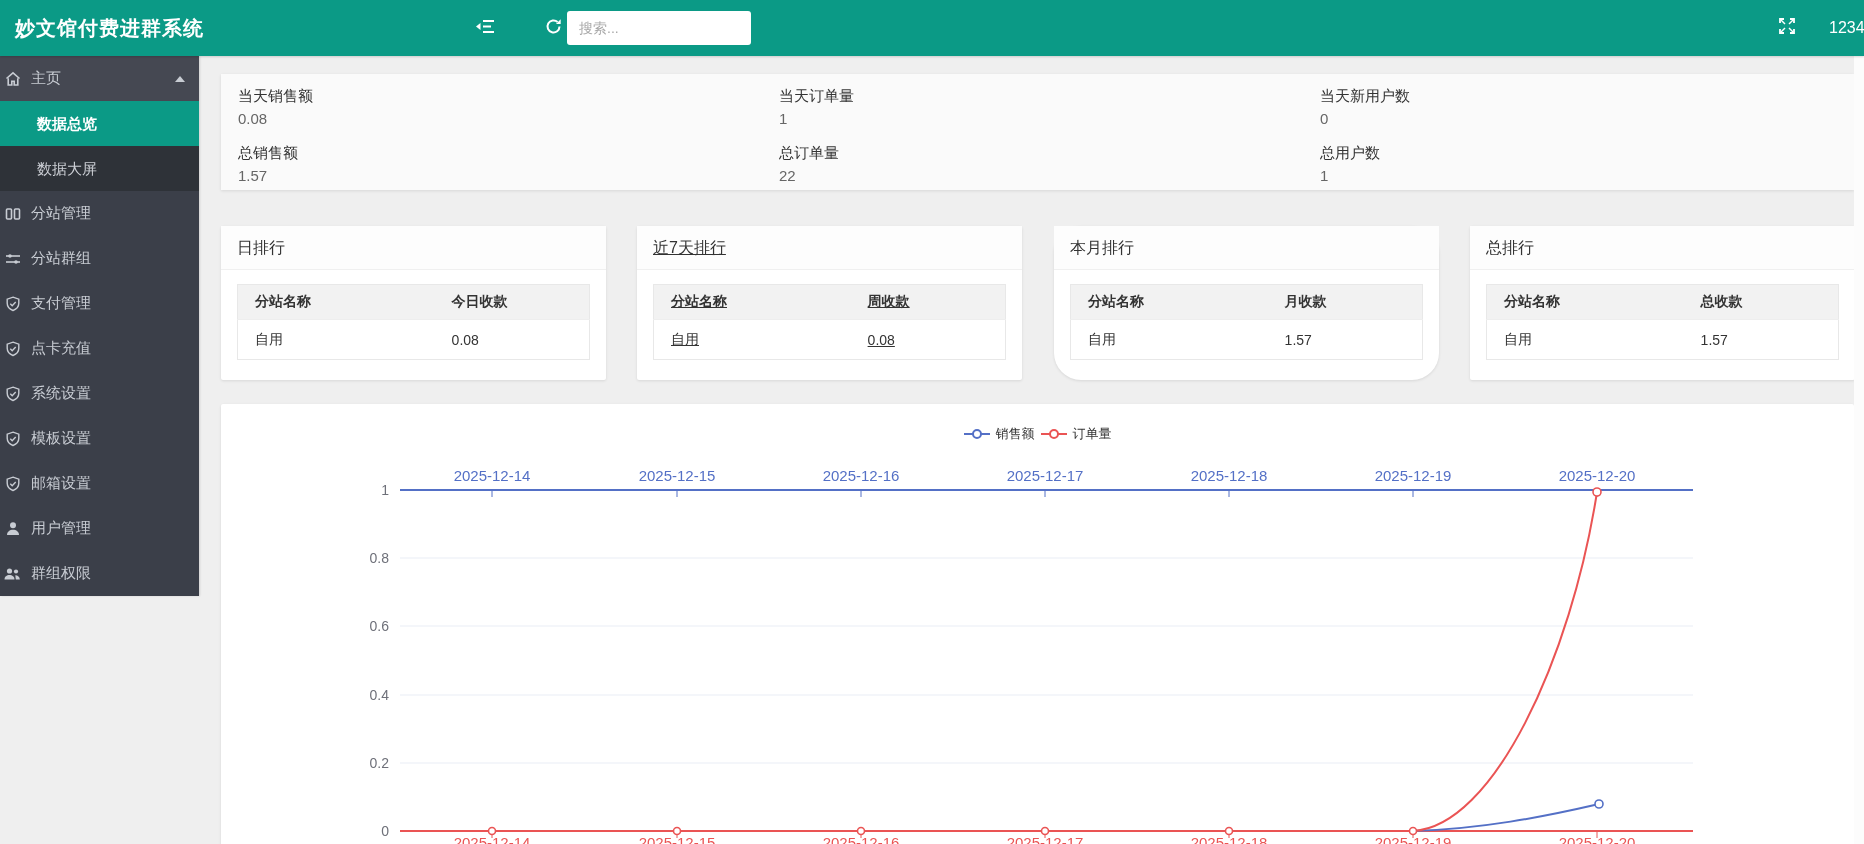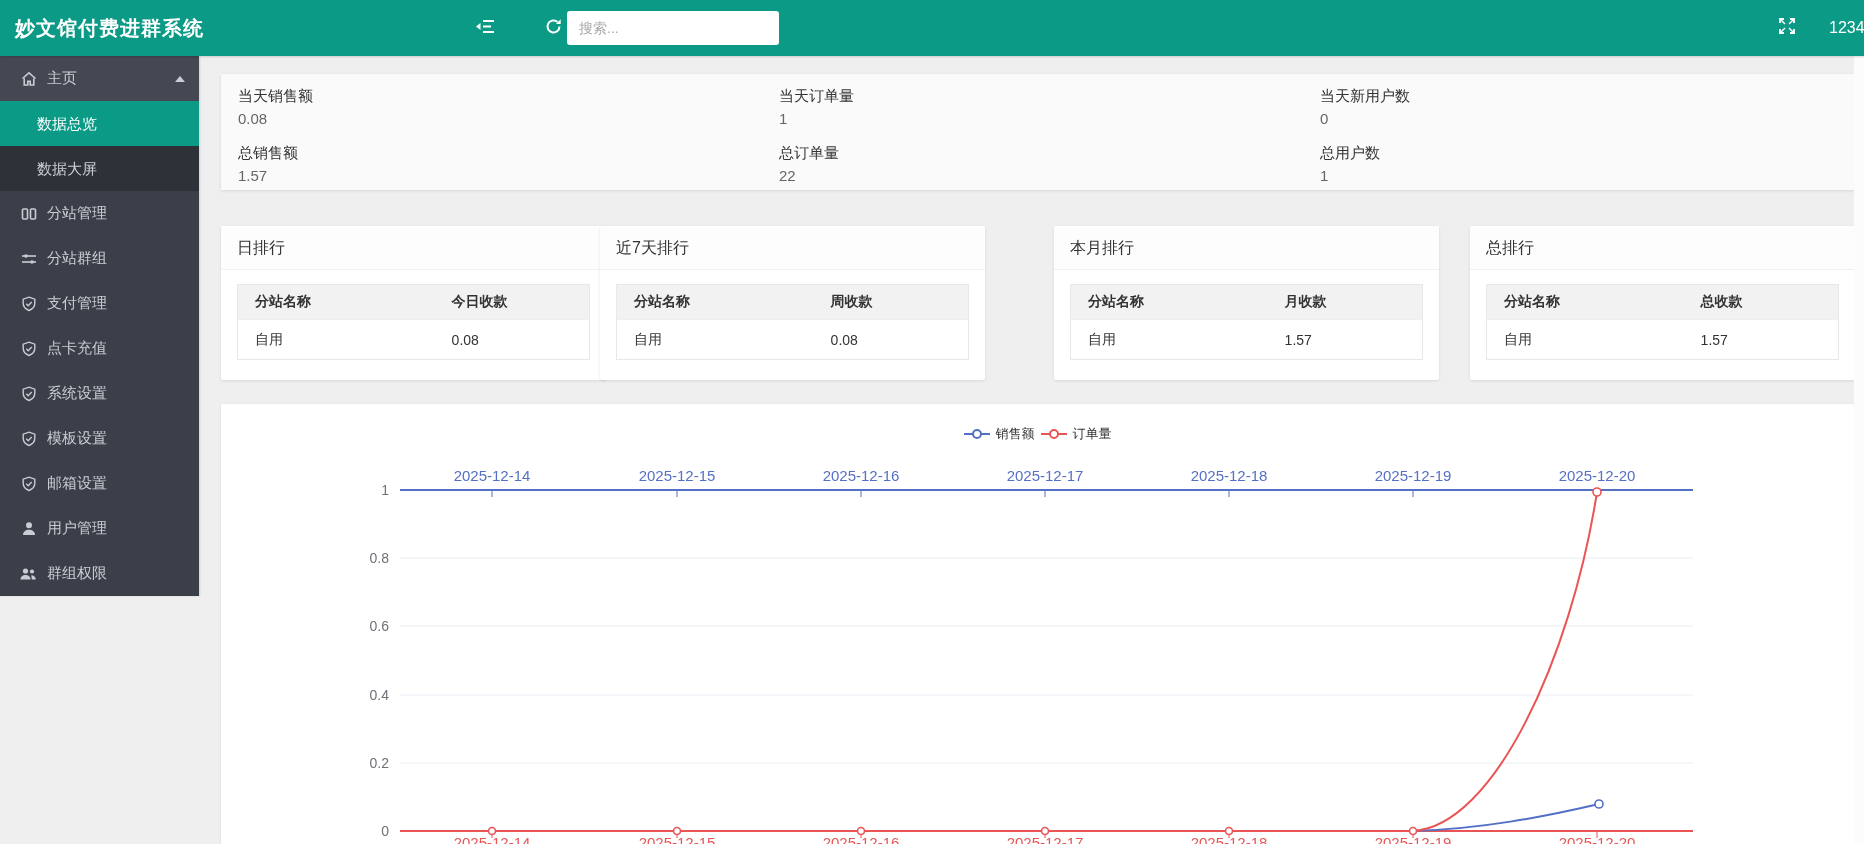--- a/index.html
+++ b/index.html
@@ -6,42 +6,42 @@
   html,body { width:1864px; height:844px; overflow:hidden; background:#efefef;
     font-family:"Liberation Sans","DejaVu Sans",sans-serif; color:#333; }
 
   
   .header { position:absolute; left:0; top:0; width:1864px; height:56px;
     background:#0b9a86; z-index:20; box-shadow:0 1px 2px rgba(0,0,0,.15); }
   .brand { position:absolute; left:15px; top:0; height:56px; line-height:56px;
     color:#fff; font-size:20px; font-weight:bold; letter-spacing:1px; }
   .hbtn { position:absolute; top:0; width:34px; height:56px; display:flex;
     align-items:center; justify-content:center; cursor:pointer; }
-  .search-input { position:absolute; left:567px; top:11px; width:212px; height:34px;
+  .search-input { position:absolute; left:567px; top:11px; width:184px; height:34px;
     border:none; border-radius:3px; background:#fff; padding:0 12px; font-size:14px;
     color:#333; outline:none; font-family:inherit; }
   .search-input::placeholder { color:#a8a8a8; }
   .username { position:absolute; left:1829px; top:0; height:56px; line-height:56px;
     color:#fff; font-size:16px; white-space:nowrap; cursor:pointer; }
 
   
   .sidebar { position:absolute; left:0; top:56px; width:199px; height:540px;
     background:#3b3f49; z-index:10; box-shadow:1px 0 2px rgba(0,0,0,.12); }
   .side-item { position:relative; height:45px; display:flex; align-items:center;
-    padding-left:20px; color:#c8ccd3; font-size:15px; cursor:pointer; }
+    padding-left:4px; color:#c8ccd3; font-size:15px; cursor:pointer; }
   .side-item .sicon { width:17px; height:17px; margin-right:10px; display:inline-flex;
     align-items:center; justify-content:center; flex:0 0 17px; }
   .side-item.selected { background:rgba(255,255,255,.05); }
   .caret-up { position:absolute; right:14px; top:20px; width:0; height:0;
     border-left:5px solid transparent; border-right:5px solid transparent;
     border-bottom:6px solid #c8ccd3; }
   .submenu { background:#2e3238; }
   .sub-item { height:45px; line-height:45px; padding-left:37px; color:#cdd0d6;
     font-size:15px; cursor:pointer; }
-  .sub-item.active { background:#0b9a86; color:#fff; }
+  .sub-item.active { background:#0b9a86; color:#fff;font-weight:bold; }
 
   
   .stats-panel { position:absolute; left:221px; top:74px; width:1633px; height:116px;
     background:#fafafa; box-shadow:0 1px 3px rgba(0,0,0,.1); display:flex; }
   .stats-col { width:541px; padding:10px 0 0 17px; }
   .stat-label { font-size:15px; color:#333; height:24px; line-height:24px; }
   .stat-value { font-size:15px; color:#666; height:25px; line-height:22px; }
   .stat-label.second { margin-top:8px; }
 
   
@@ -274,41 +274,41 @@
       <tbody>
           <tr>
         <td>自用</td>
         <td>0.08</td>
       </tr>
         </tbody>
     </table>
   </div>
 </div>
 
-<div class="rank-card" style="left:600px;">
+<div class="rank-card" style="left:637px;text-decoration:underline;">
   <div class="rank-title">近7天排行</div>
   <div class="rank-body">
     <table class="rank-table">
       <thead>
           <tr>
         <th class="col-name">分站名称</th>
         <th class="col-amt">周收款</th>
       </tr>
         </thead>
       <tbody>
           <tr>
         <td>自用</td>
         <td>0.08</td>
       </tr>
         </tbody>
     </table>
   </div>
 </div>
 
-<div class="rank-card" style="left:1054px;">
+<div class="rank-card" style="left:1054px;border-radius:27px;">
   <div class="rank-title">本月排行</div>
   <div class="rank-body">
     <table class="rank-table">
       <thead>
           <tr>
         <th class="col-name">分站名称</th>
         <th class="col-amt">月收款</th>
       </tr>
         </thead>
       <tbody>

